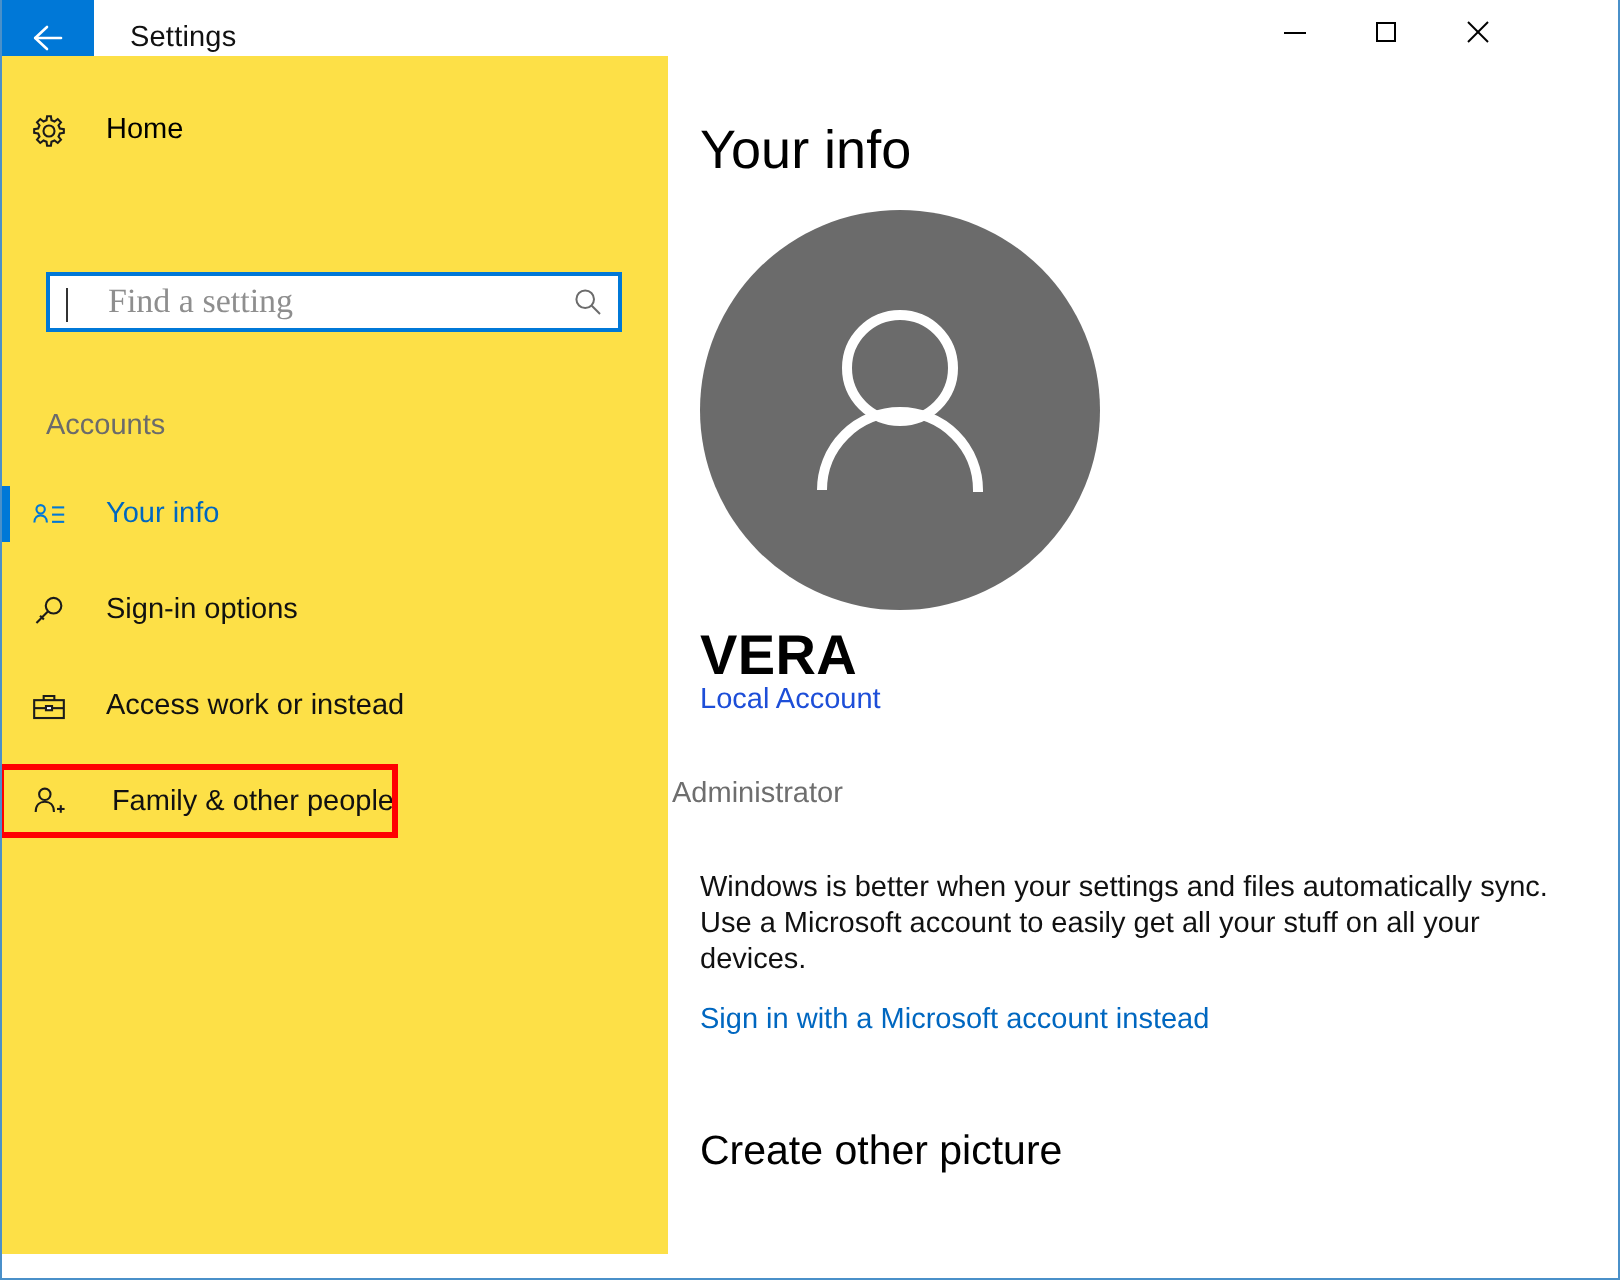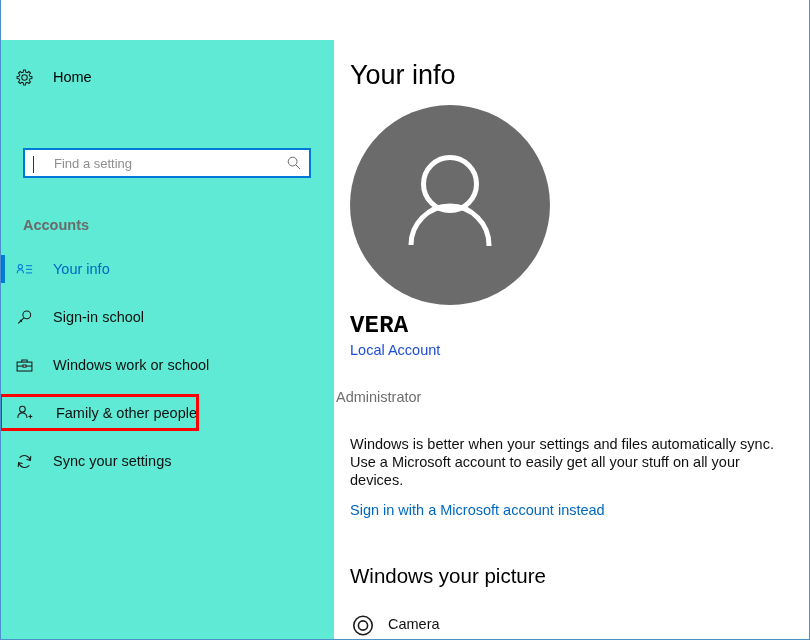--- a/index.html
+++ b/index.html
@@ -76,24 +76,24 @@
   .cap-max {
     width: 10px; height: 10px;
     border: 1px solid #000;
     box-sizing: border-box;
   }
 
   
   #sidebar {
     position: absolute;
     left: 0;
-    top: 40px;
+    top: 28px;
     width: 333px;
     height: 599px;
-    background: #5eead4;
+    background: #fde047;
   }
   #home-row {
     position: absolute;
     left: 14px;
     top: 22px;
     height: 30px;
     display: flex;
     align-items: center;
     cursor: pointer;
   }
@@ -123,42 +123,41 @@
     top: 6px;
     width: 1px;
     height: 17px;
     background: #333;
   }
   #search-input {
     flex: 1;
     border: none;
     outline: none;
     background: transparent;
-    font-family: Liberation Sans, sans-serif;
-    font-size: 13px;
+    font-family: Liberation Serif, serif;
+    font-size: 17px;
     color: #333;
     padding-left: 29px;
     height: 24px;
   }
   #search-input::placeholder { color: #8e8e8e; opacity: 1; }
   #search-icon {
     width: 26px;
     display: flex;
     align-items: center;
     justify-content: center;
     margin-right: 2px;
   }
 
   #section-label {
     position: absolute;
     left: 22px;
     top: 177px;
     font-size: 14.5px;
     color: #6b6b6b;
-    font-weight: bold;
   }
 
   #nav-list {
     position: absolute;
     left: 0;
     top: 205px;
     width: 333px;
   }
   .nav-item {
     position: relative;
@@ -223,25 +222,24 @@
     position: absolute;
     left: 16px;
     top: 65px;
     width: 200px;
     height: 200px;
   }
   #account-name {
     position: absolute;
     left: 16px;
     top: 272px;
-    font-size: 24px;
+    font-size: 28px;
     font-weight: bold;
     color: #000000;
     letter-spacing: 0.2px;
-    font-family: Liberation Mono, monospace;
   }
   #account-type {
     position: absolute;
     left: 16px;
     top: 302px;
     font-size: 14.5px;
     color: #1d4ed8;
   }
   #account-role {
     position: absolute;
@@ -295,20 +293,42 @@
     color: #111111;
     margin-left: 4px;
     margin-top: 2px;
   }
 </style>
 </head>
 <body>
 
 <div id="window">
 
+  <div id="titlebar">
+    <div id="back-button">
+      <svg width="20" height="20" viewBox="0 0 20 20">
+        <path d="M9.5 4.5 L3.6 10 L9.5 15.5" fill="none" stroke="#ffffff" stroke-width="1.3" stroke-linecap="round" stroke-linejoin="round"></path>
+        <line x1="3.6" y1="10" x2="16.5" y2="10" stroke="#ffffff" stroke-width="1.3" stroke-linecap="round"></line>
+      </svg>
+    </div>
+    <div id="app-title">Settings</div>
+
+    <div class="caption-btn" id="btn-min">
+      <div class="cap-min"></div>
+    </div>
+    <div class="caption-btn" id="btn-max">
+      <div class="cap-max"></div>
+    </div>
+    <div class="caption-btn" id="btn-close">
+      <svg width="12" height="12" viewBox="0 0 12 12">
+        <line x1="1" y1="1" x2="11" y2="11" stroke="#000" stroke-width="1"></line>
+        <line x1="11" y1="1" x2="1" y2="11" stroke="#000" stroke-width="1"></line>
+      </svg>
+    </div>
+  </div>
 
   <div id="sidebar">
 
     <div id="home-row">
       <span class="nav-icon">
         <svg width="19" height="19" viewBox="0 0 20 20">
           <g fill="none" stroke="#1b1b1b" stroke-width="1.1">
             <circle cx="10" cy="10" r="2.9"></circle>
             <path d="M10 2.2 L11 2.2 L11.3 4.3 L12.9 5 L14.6 3.7 L16.3 5.4 L15 7.1 L15.7 8.7 L17.8 9 L17.8 11 L15.7 11.3 L15 12.9 L16.3 14.6 L14.6 16.3 L12.9 15 L11.3 15.7 L11 17.8 L9 17.8 L8.7 15.7 L7.1 15 L5.4 16.3 L3.7 14.6 L5 12.9 L4.3 11.3 L2.2 11 L2.2 9 L4.3 8.7 L5 7.1 L3.7 5.4 L5.4 3.7 L7.1 5 L8.7 4.3 L9 2.2 Z"></path>
           </g>
@@ -352,64 +372,51 @@
       <div class="nav-item">
         <span class="nav-icon">
           <svg width="19" height="19" viewBox="0 0 20 20">
             <g fill="none" stroke="#1b1b1b" stroke-width="1.1">
               <circle cx="12.4" cy="7.2" r="4.1"></circle>
               <line x1="9.4" y1="10.3" x2="3.4" y2="16.3"></line>
               <line x1="5.3" y1="12.5" x2="7.3" y2="14.5"></line>
             </g>
           </svg>
         </span>
-        <span class="nav-label">Sign-in school</span>
+        <span class="nav-label">Sign-in options</span>
       </div>
 
       <div class="nav-item">
         <span class="nav-icon">
           <svg width="19" height="19" viewBox="0 0 20 20">
             <g fill="none" stroke="#1b1b1b" stroke-width="1.1">
               <rect x="2.2" y="6.4" width="15.6" height="9.4"></rect>
               <path d="M7.2 6.4 L7.2 4.2 L12.8 4.2 L12.8 6.4"></path>
               <line x1="2.2" y1="10.6" x2="17.8" y2="10.6"></line>
               <rect x="8.4" y="9.5" width="3.2" height="2.2" fill="#ffffff"></rect>
             </g>
           </svg>
         </span>
-        <span class="nav-label">Windows work or school</span>
+        <span class="nav-label">Access work or instead</span>
       </div>
 
       <div class="nav-item highlighted">
         <span class="nav-icon">
           <svg width="19" height="19" viewBox="0 0 20 20">
             <g fill="none" stroke="#1b1b1b" stroke-width="1.1">
               <circle cx="7.8" cy="6.5" r="3"></circle>
               <path d="M3 15.8 C3 11.9 5.4 10.4 7.8 10.4 C10.2 10.4 12.6 11.9 12.6 15.8"></path>
               <line x1="14.2" y1="14.2" x2="18.2" y2="14.2"></line>
               <line x1="16.2" y1="12.2" x2="16.2" y2="16.2"></line>
             </g>
           </svg>
         </span>
         <span class="nav-label">Family &amp; other people</span>
       </div>
 
-      <div class="nav-item">
-        <span class="nav-icon">
-          <svg width="19" height="19" viewBox="0 0 20 20">
-            <g fill="none" stroke="#1b1b1b" stroke-width="1.1" stroke-linecap="round">
-              <path d="M16 8.6 A6.4 6.4 0 0 0 5.2 5.6"></path>
-              <path d="M4 11.4 A6.4 6.4 0 0 0 14.8 14.4"></path>
-              <path d="M16.6 4.6 L16.2 8.8 L12.4 8"></path>
-              <path d="M3.4 15.4 L3.8 11.2 L7.6 12"></path>
-            </g>
-          </svg>
-        </span>
-        <span class="nav-label">Sync your settings</span>
-      </div>
 
     </div>
   </div>
 
   <div id="main">
 
     <div id="page-title">Your info</div>
 
     <div id="avatar">
       <svg width="200" height="200" viewBox="0 0 200 200">
@@ -420,29 +427,18 @@
     </div>
 
     <div id="account-name">VERA</div>
     <div id="account-type">Local Account</div>
     <div id="account-role">Administrator</div>
 
     <div id="sync-desc">Windows is better when your settings and files automatically sync. Use a Microsoft account to easily get all your stuff on all your devices.</div>
 
     <a id="ms-link" href="#">Sign in with a Microsoft account instead</a>
 
-    <div id="create-picture-title">Windows your picture</div>
-
-    <div id="camera-row">
-      <span class="nav-icon">
-        <svg width="26" height="26" viewBox="0 0 26 26">
-          <g fill="none" stroke="#1b1b1b" stroke-width="1.6">
-            <circle cx="13" cy="15.5" r="9.2"></circle>
-            <circle cx="13" cy="15.5" r="4.6"></circle>
-          </g>
-        </svg>
-      </span>
-      <span id="camera-label">Camera</span>
-    </div>
+    <div id="create-picture-title">Create other picture</div>
+
 
   </div>
 
 </div>
 
 </body></html>

